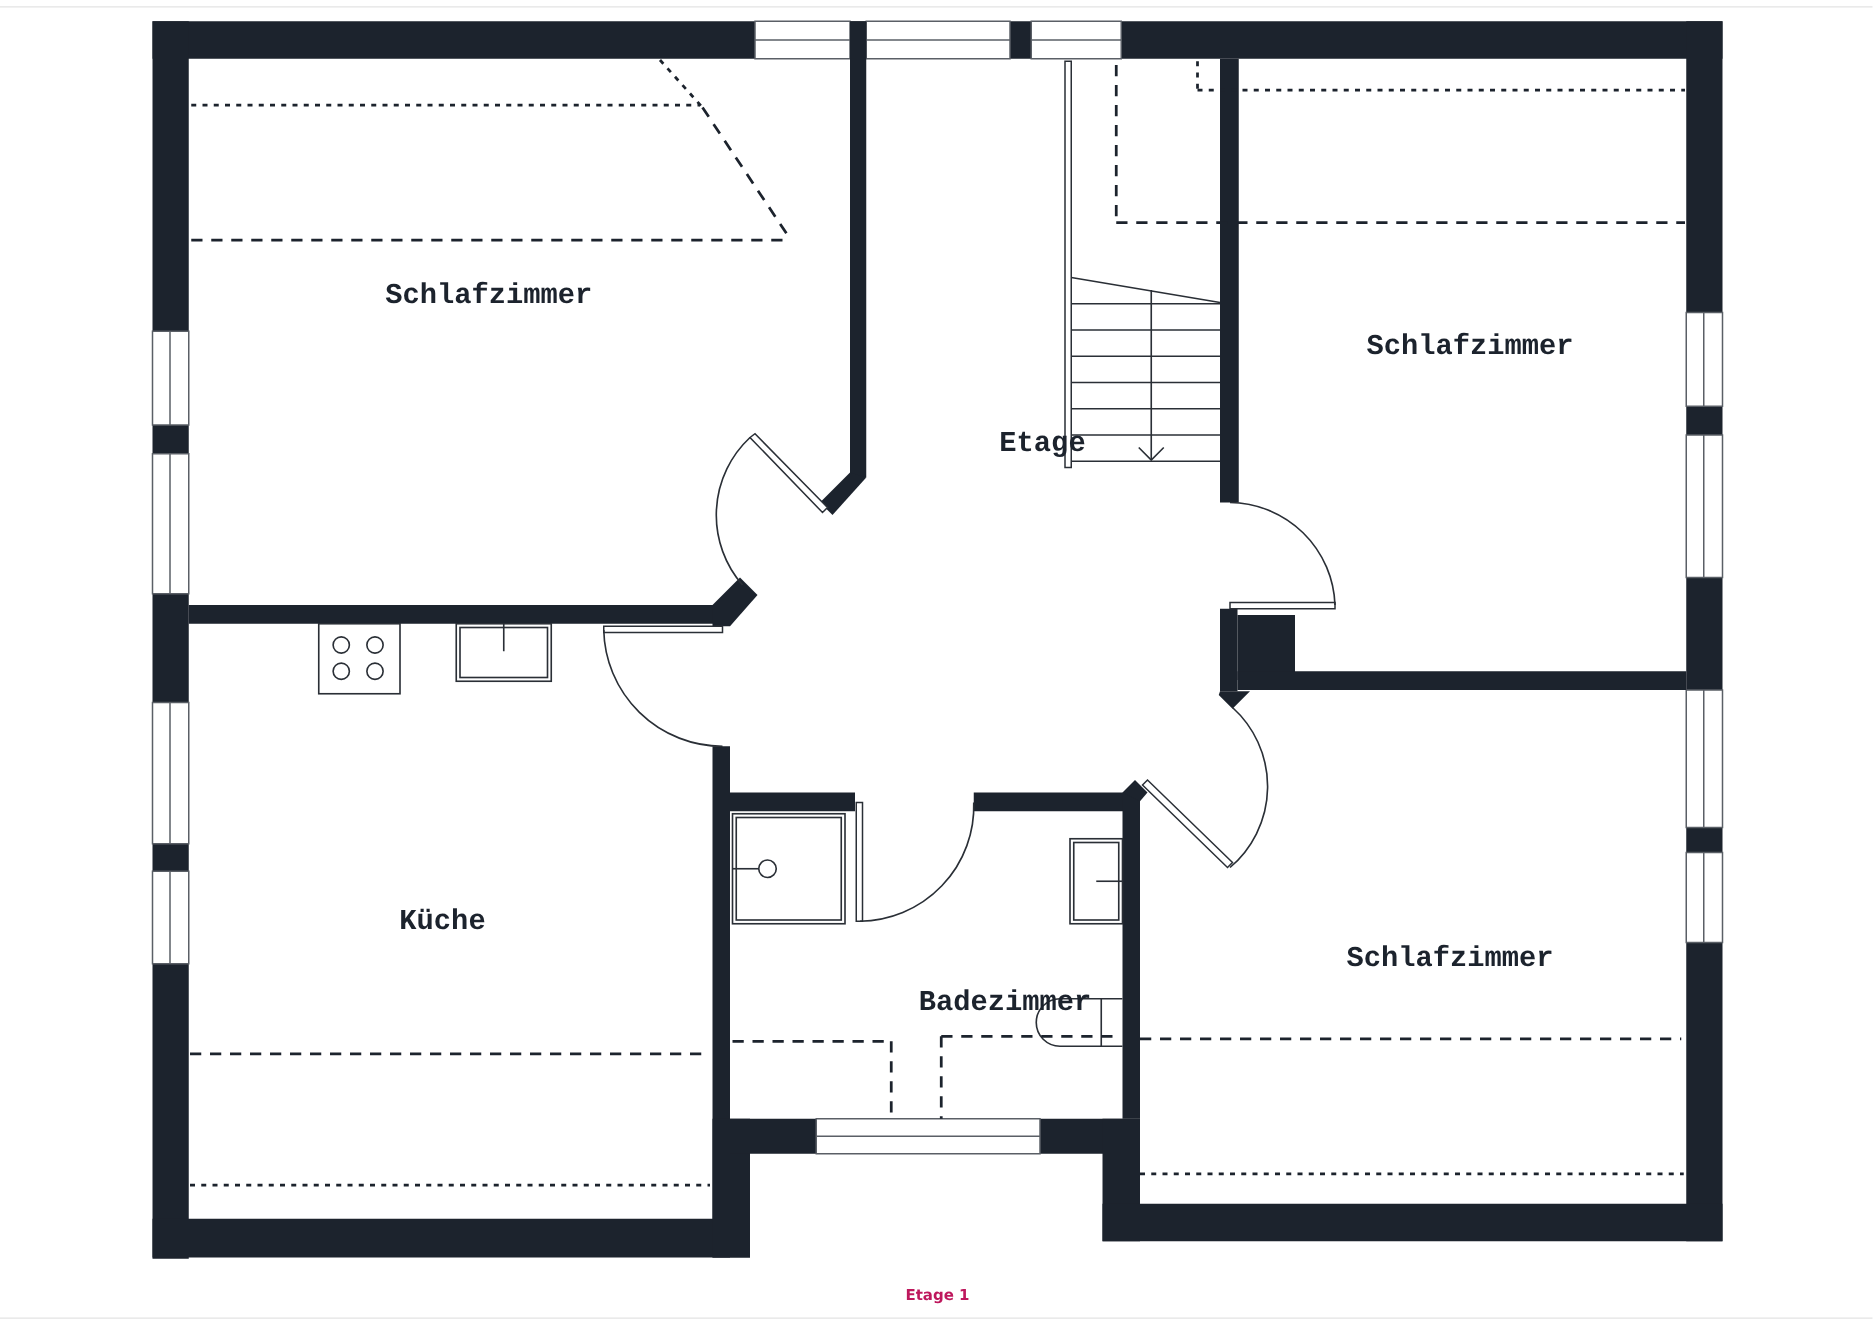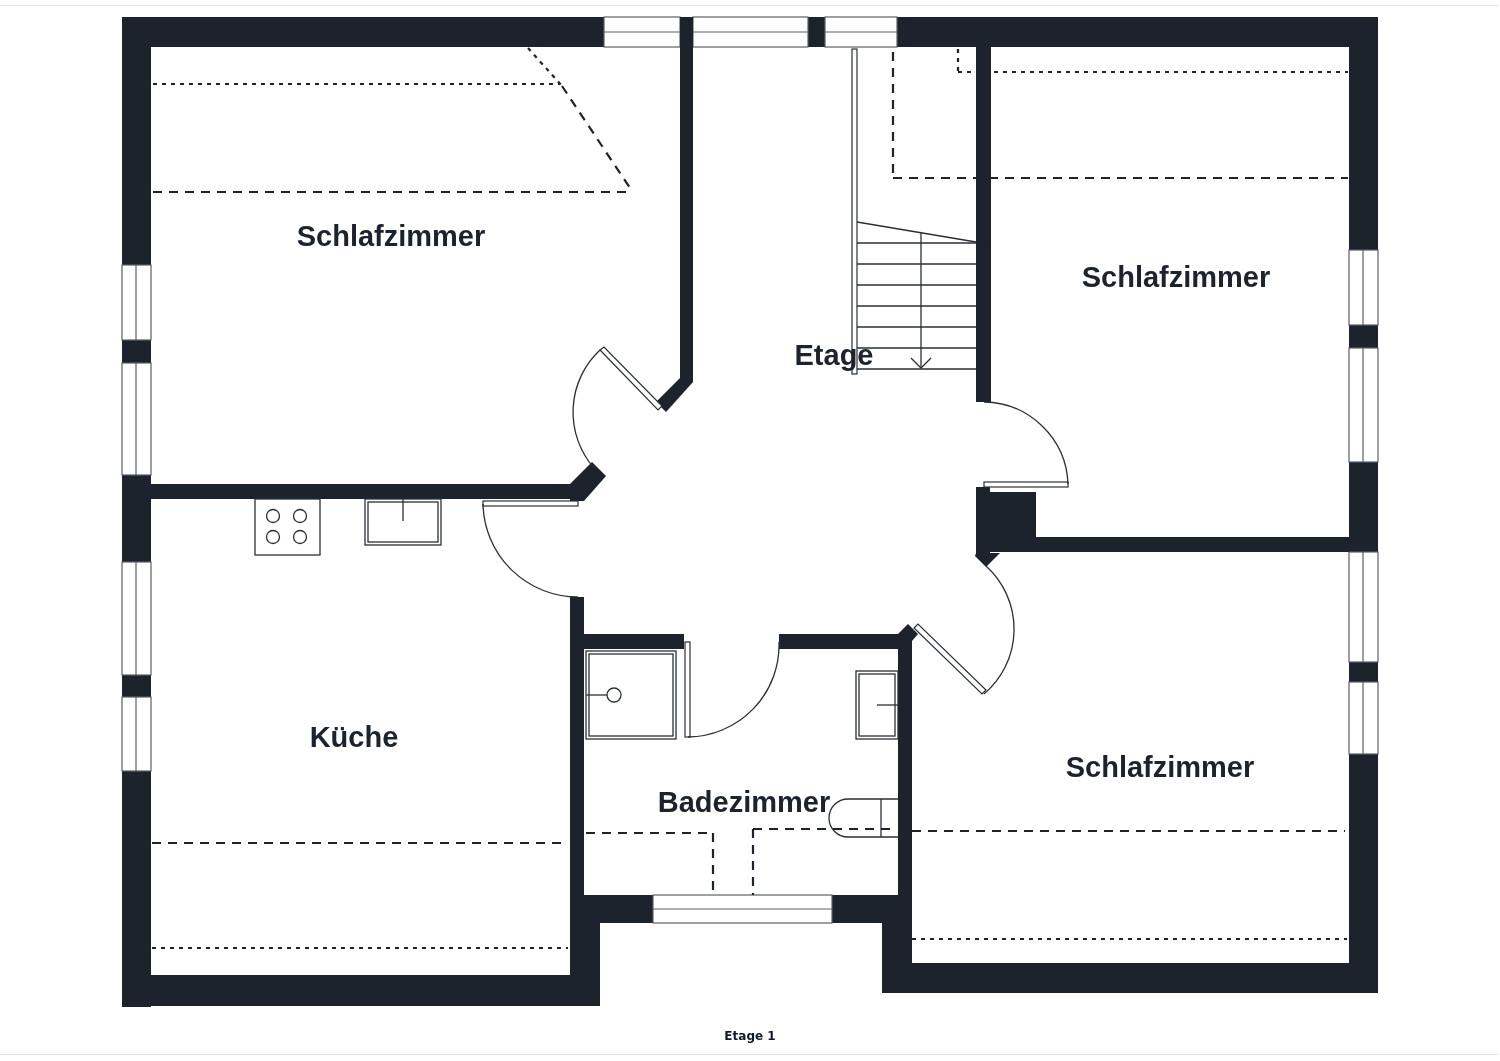--- a/index.html
+++ b/index.html
@@ -5,22 +5,22 @@
   html, body { margin:0; padding:0; background:#ffffff; }
   body { width:1500px; height:1061px; position:relative; overflow:hidden; font-family:"DejaVu Sans", sans-serif; }
   .frame { position:absolute; left:0; top:5px; width:1498px; height:1050px; border-top:1px solid #e3e3e3; border-bottom:1px solid #e3e3e3; box-sizing:border-box; }
   svg { position:absolute; left:0; top:0; }
   .wall { fill:#1c232d; }
   .win { fill:#ffffff; stroke:#5a5f66; stroke-width:1.2; }
   .thin { fill:none; stroke:#2a2f36; stroke-width:1.3; }
   .dash { fill:none; stroke:#1c232d; stroke-width:2.2; stroke-dasharray:9 7; }
   .dot { fill:none; stroke:#1c232d; stroke-width:2.2; stroke-dasharray:4 5; }
   .leaf { fill:#ffffff; stroke:#2a2f36; stroke-width:1.2; }
-  .label { position:absolute; font-family:Liberation Sans, sans-serif; font-weight:bold; color:#1c232d; font-size:29px; white-space:nowrap; transform:translate(-50%,-50%); }
-  .footer { position:absolute; left:750px; top:1036px; transform:translate(-50%,-50%); font-family:"DejaVu Sans", sans-serif; font-weight:bold; font-size:12px; color:#0f172a; }
+  .label { position:absolute; font-family:Liberation Mono, monospace; font-weight:bold; color:#1c232d; font-size:23px; white-space:nowrap; transform:translate(-50%,-50%); }
+  .footer { position:absolute; left:750px; top:1036px; transform:translate(-50%,-50%); font-family:"DejaVu Sans", sans-serif; font-weight:bold; font-size:12px; color:#be185d; }
 </style>
 </head>
 <body>
 
 <div class="frame"></div>
 
 <svg width="1500" height="1061" viewBox="0 0 1500 1061">
 
   <g>
 
@@ -178,16 +178,16 @@
 
     <line class="dash" x1="912" y1="831" x2="1345" y2="831"></line>
     <line class="dot" x1="912" y1="939" x2="1347" y2="939"></line>
   </g>
 </svg>
 
 <div class="label" style="left:391px; top:236px;">Schlafzimmer</div>
 <div class="label" style="left:834px; top:355px;">Etage</div>
 <div class="label" style="left:1176px; top:277px;">Schlafzimmer</div>
 <div class="label" style="left:354px; top:737px;">Küche</div>
-<div class="label" style="left:744px; top:802px;">Badezimmer</div>
+<div class="label" style="left:804px; top:802px;">Badezimmer</div>
 <div class="label" style="left:1160px; top:767px;">Schlafzimmer</div>
 
 <div class="footer">Etage 1</div>
 
 </body></html>

